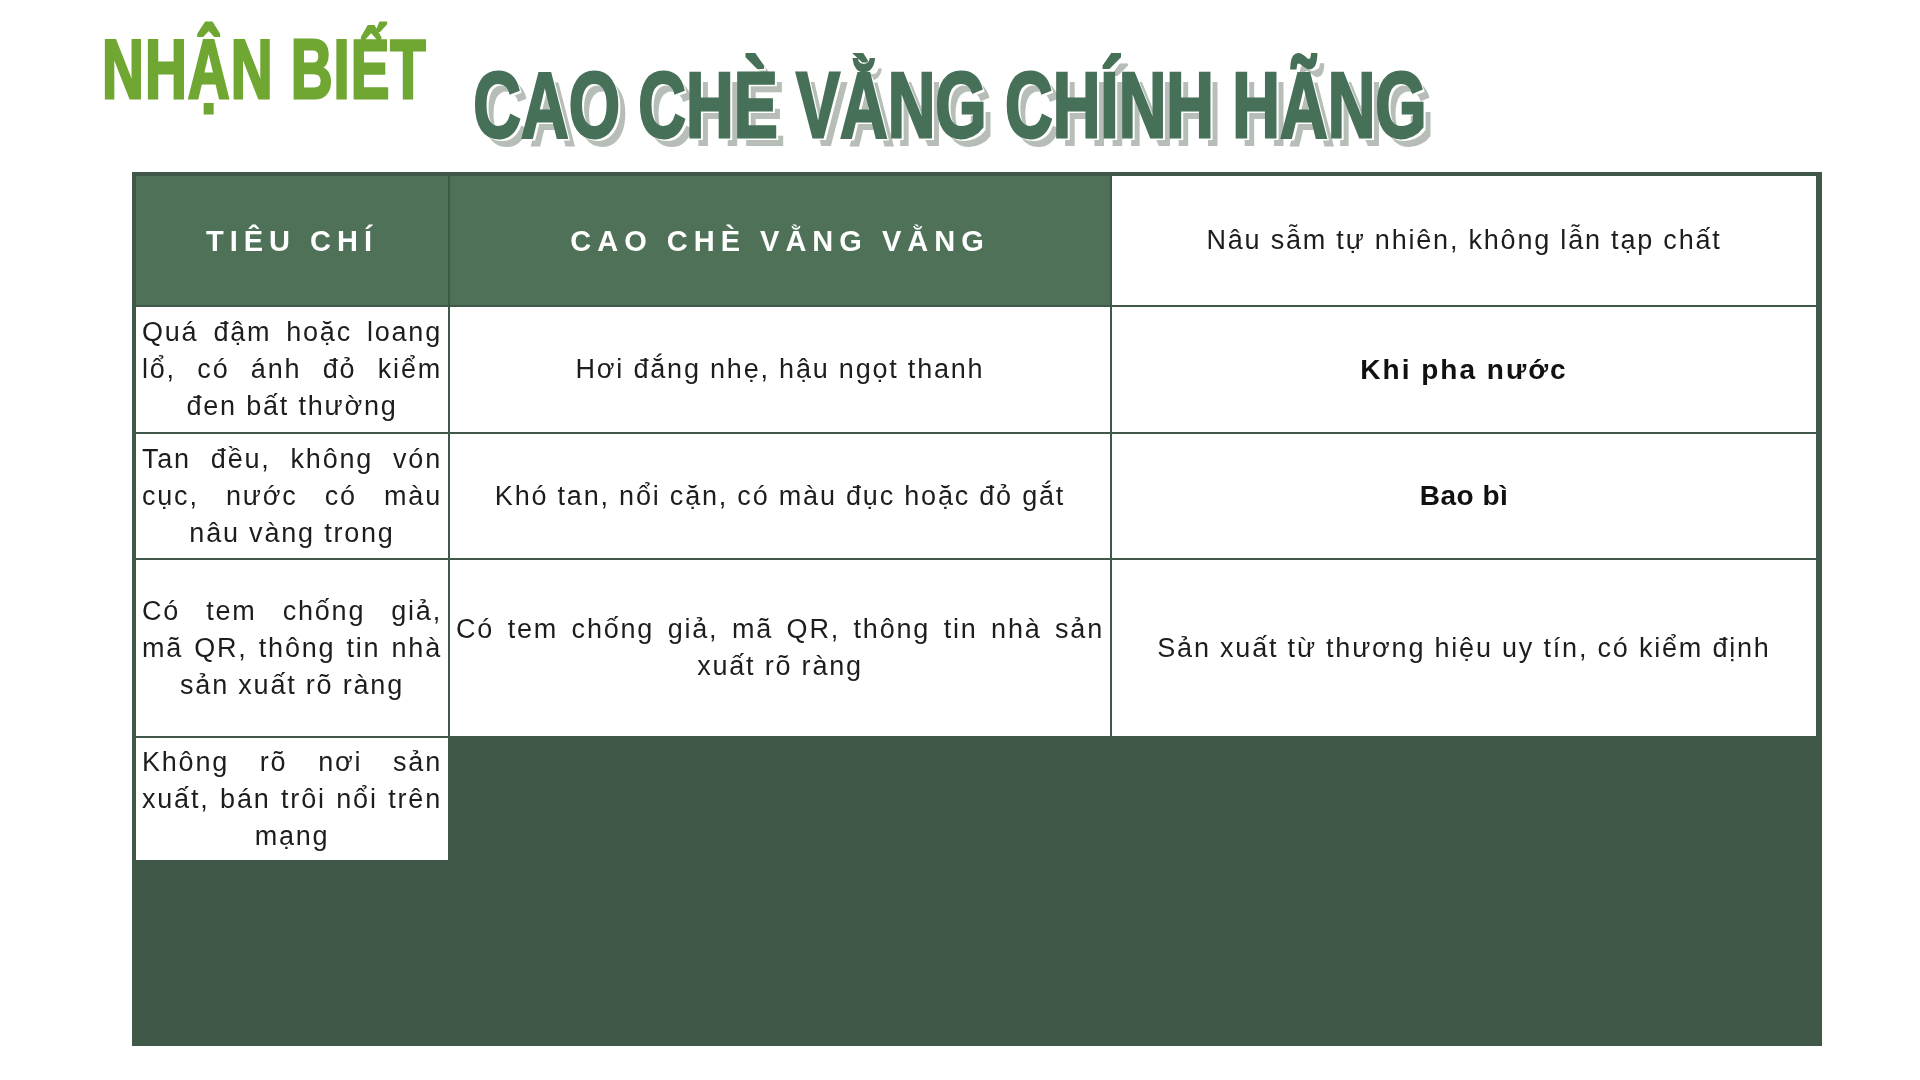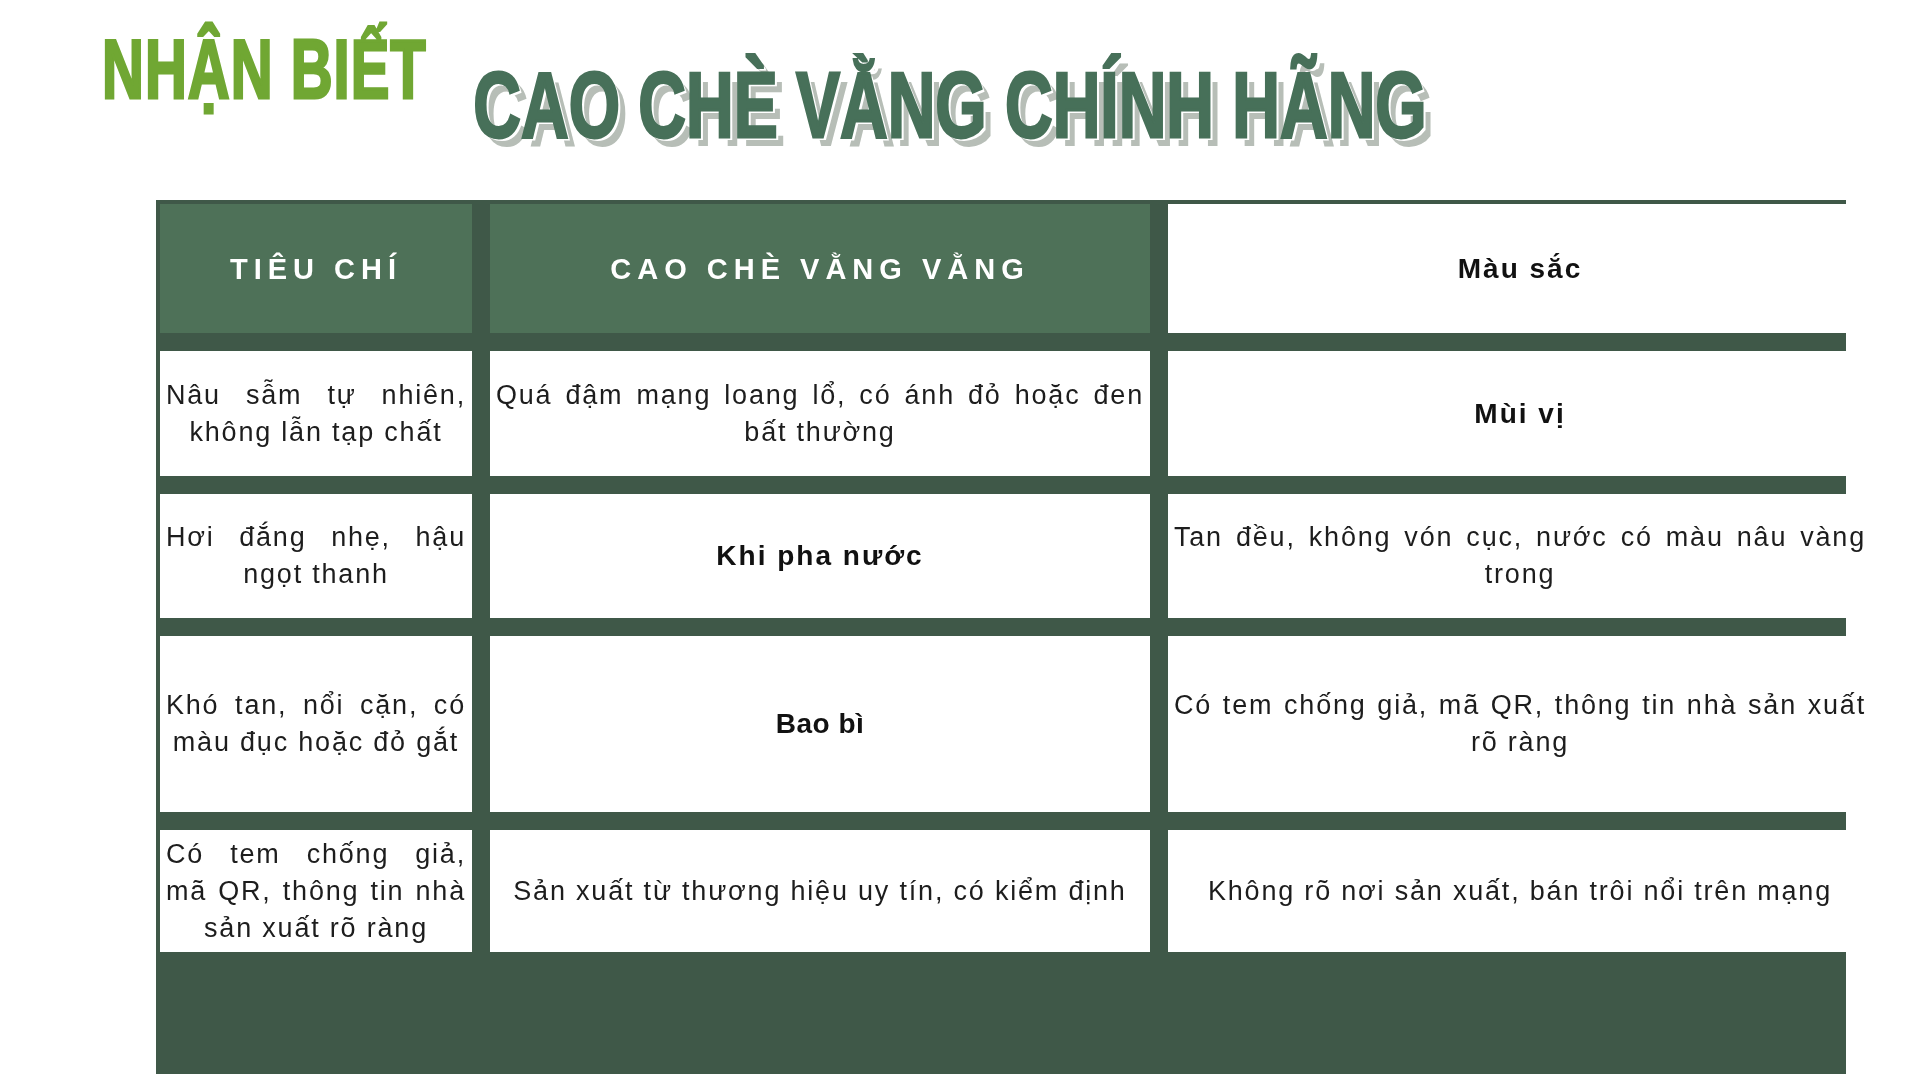--- a/index.html
+++ b/index.html
@@ -39,32 +39,31 @@
     -webkit-text-stroke: 2px var(--title_green, #477059);
     text-shadow: 3px 2px 0 #ffffff, 8px 6px 0 var(--title_shadow, #b7beb7);
     transform: scaleY(1.40);
     transform-origin: top center;
     white-space: nowrap;
   }
 
   
   .table {
     position: absolute;
-    left: 156px;
+    left: 132px;
     top: 172px;
     width: 1690px;
     height: 874px;
     box-sizing: border-box;
     background: var(--border_color, #3f5848);
     border: 4px solid var(--border_color, #3f5848);
     display: grid;
     grid-template-columns: 312px 660px 704px;
     grid-template-rows: 129px 125px 124px 176px 122px 175px;
-    gap: 18px;
-    margin-top: 28px;
+    gap: 2px;
   }
   .cell { background: #ffffff; display: flex; align-items: center; justify-content: center; }
   .th {
     background: var(--header_bg, #4e7158);
     color: #ffffff;
     font-weight: bold;
     font-size: 29px;
     letter-spacing: 6px;
     line-height: 46px;
     text-align: center;
@@ -98,29 +97,27 @@
 
   <div class="kicker">NHẬN BIẾT</div>
 
   <div class="title">CAO CHÈ VẰNG CHÍNH HÃNG</div>
 
   <div class="table">
 
     <div class="cell th">TIÊU CHÍ</div>
     <div class="cell th">CAO CHÈ VẰNG VẰNG</div>
 
-    <div class="cell tl">Màu sắc</div>
     <div class="cell td">
       <div class="txt">Nâu sẫm tự nhiên, không lẫn tạp chất</div>
     </div>
     <div class="cell td">
-      <div class="txt">Quá đậm mạng loang lổ, có ánh đỏ hoặc đen bất thường</div>
+      <div class="txt">Quá đậm hoặc loang lổ, có ánh đỏ kiểm đen bất thường</div>
     </div>
 
-    <div class="cell tl">Mùi vị</div>
     <div class="cell td">
       <div class="txt">Hơi đắng nhẹ, hậu ngọt thanh</div>
     </div>
 
     <div class="cell tl">Khi pha nước</div>
     <div class="cell td">
       <div class="txt">Tan đều, không vón cục, nước có màu nâu vàng trong</div>
     </div>
     <div class="cell td">
       <div class="txt">Khó tan, nổi cặn, có màu đục hoặc đỏ gắt</div>

